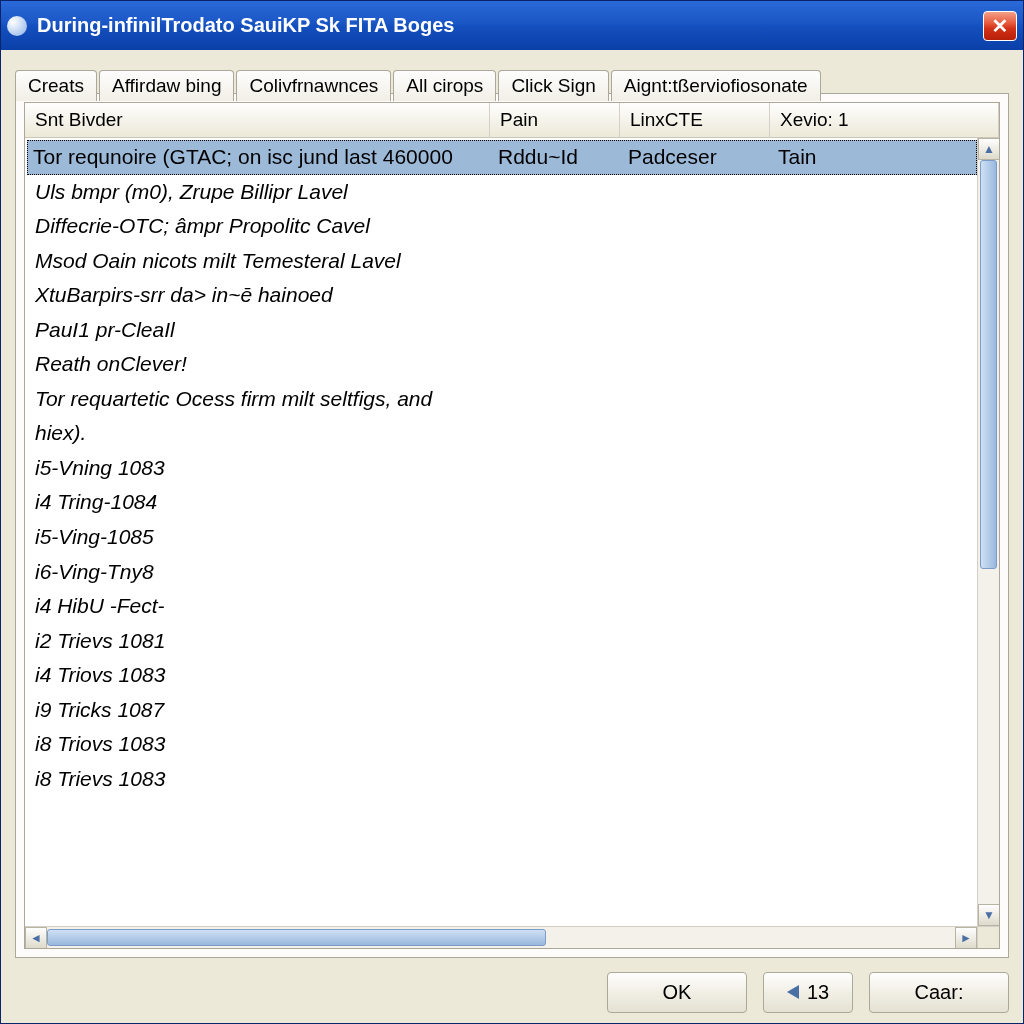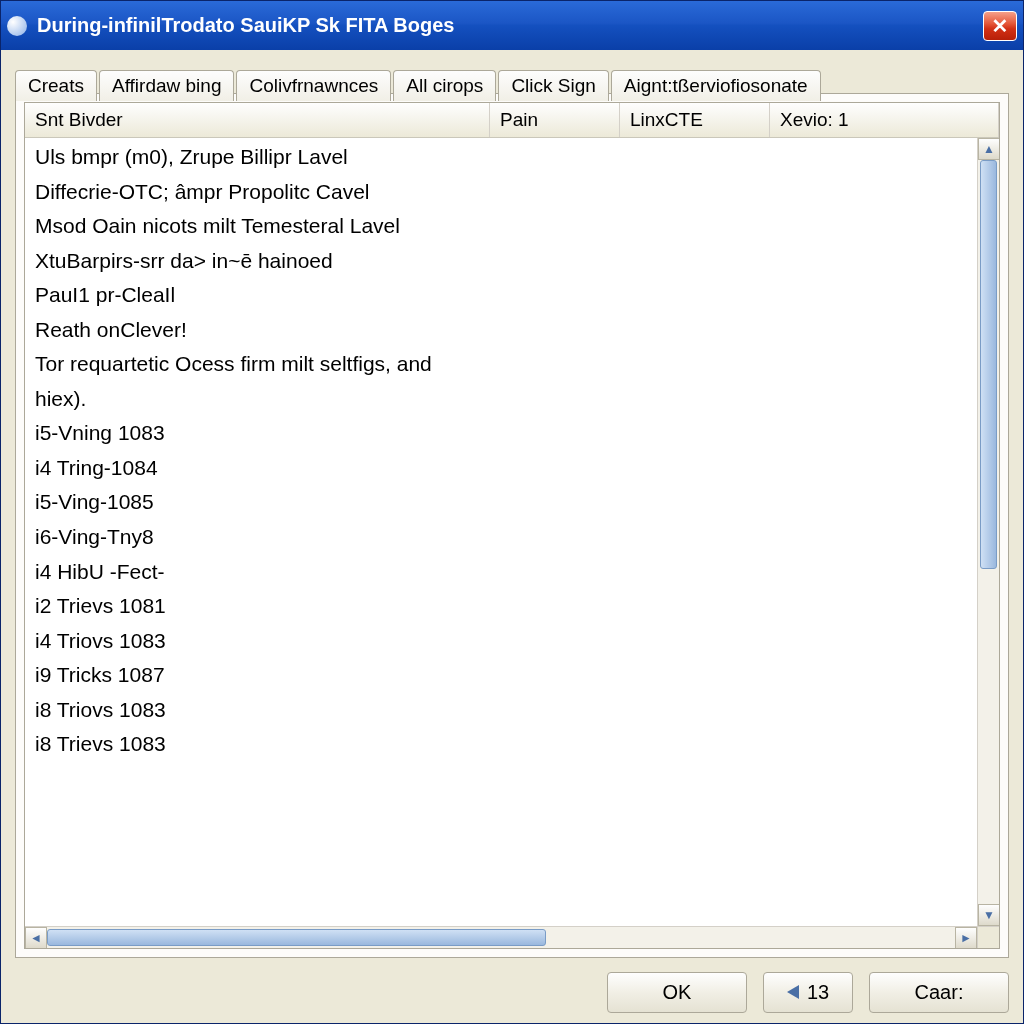--- a/index.html
+++ b/index.html
@@ -129,20 +129,21 @@
     outline:1px dotted #000;
     outline-offset:-1px;
   }
   .lv-row .cell {
     white-space:nowrap;
     overflow:hidden;
   }
   .lv-text {
     padding: 1px 8px;
     white-space:nowrap;
+    font-style:italic;
   }
   .vscroll {
     width:22px;
     background:#f1efe6;
     border-left:1px solid #d4d0c8;
     display:flex;
     flex-direction:column;
   }
   .vscroll .arrow, .hscroll .arrow {
     height:22px; width:22px;
@@ -228,20 +229,26 @@
     <div class="panel">
       <div class="listview">
         <div class="lv-header">
           <div class="col c0">Snt Bivder</div>
           <div class="col c1">Pain</div>
           <div class="col c2">LinxCTE</div>
           <div class="col c3">Xevio: 1</div>
         </div>
         <div class="lv-body-wrap">
           <div class="lv-body" id="lvbody">
+            <div class="lv-row selected">
+              <div class="cell c0">Tor requnoire (GTAC; on isc jund last 460000</div>
+              <div class="cell c1">Rddu~Id</div>
+              <div class="cell c2">Padceser</div>
+              <div class="cell c3">Tain</div>
+            </div>
           <div class="lv-text">Uls bmpr (m0), Zrupe Billipr Lavel</div>
               <div class="lv-text">Diffecrie-OTC; âmpr Propolitc Cavel</div>
               <div class="lv-text">Msod Oain nicots milt Temesteral Lavel</div>
               <div class="lv-text">XtuBarpirs-srr da&gt; in~ē hainoed</div>
               <div class="lv-text">PauI1 pr-CleaIl</div>
               <div class="lv-text">Reath onClever!</div>
               <div class="lv-text">Tor requartetic Ocess firm milt seltfigs, and</div>
               <div class="lv-text">hiex).</div>
               <div class="lv-text">i5-Vning 1083</div>
               <div class="lv-text">i4 Tring-1084</div>

